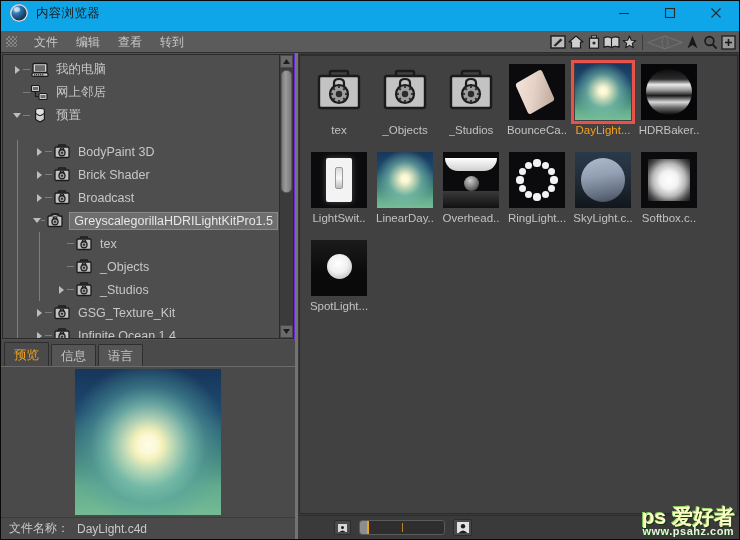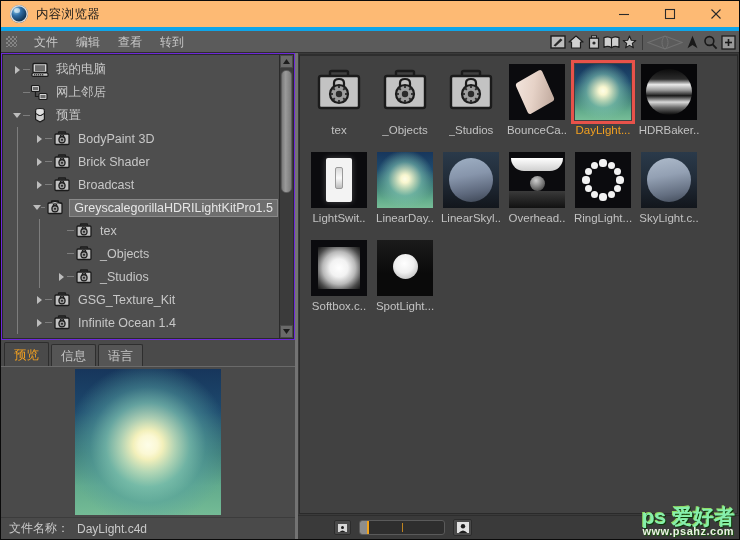--- a/index.html
+++ b/index.html
@@ -12,24 +12,24 @@
   .window {
     position: relative;
     width: 740px; height: 540px;
     background: #3a3a3a;
     border: 1px solid #0a0a0a;
     display: flex; flex-direction: column;
   }
 
   
   .titlebar {
-    height: 16px; background: #fdba74;
+    height: 16px; background: #0ea5e9;
     display: flex; align-items: center;
     flex: 0 0 30px;
-    border-bottom: 4px solid #0ea5e9;
+    border-bottom: 6px solid #0ea5e9;
   }
   .app-icon {
     width: 18px; height: 18px; margin-left: 9px; margin-right: 8px;
     border-radius: 50%;
     background: radial-gradient(circle at 33% 30%, #8fd0ef 0%, #2f6fa8 30%, #123b5e 62%, #061422 100%);
     box-shadow: inset 0 0 0 1.5px #d9d9d9;
     position: relative;
   }
   .app-icon::after {
     content:""; position:absolute; left:4px; top:3px; width:6px; height:5px;
@@ -221,21 +221,21 @@
     background: #8d8d8d; border-right: 2px solid #f0a21c;
   }
   .slider .tick { position:absolute; left:42px; top:2px; bottom:2px; width:1px; background:#f0a21c; opacity:.75; }
 
   
   .watermark {
     position: absolute; right: 4px; bottom: 2px;
     display: flex; flex-direction: column; align-items: center;
     pointer-events: none; line-height: 1;
   }
-  .wm-top { font-size: 21px; font-weight: bold; color: #86efac; letter-spacing: 0px;
+  .wm-top { font-size: 21px; font-weight: bold; color: #fef9c3; letter-spacing: 0px;
             text-shadow: 1px 1px 0 #0d3a08, -1px -1px 0 #8fdc63; }
   .wm-bot { font-size: 11px; font-weight: bold; color: #e8f5e0; letter-spacing: .5px;
             text-shadow: 1px 1px 0 #1a5010; margin-top: -1px; }
 </style>
 </head>
 <body>
 
 <div class="window">
 
   <div class="titlebar">
@@ -376,21 +376,21 @@
                 <svg width="20" height="18" viewBox="0 0 20 18">
                   <ellipse cx="10" cy="3.2" rx="4.4" ry="1.7" fill="#e4e4e4" stroke="#1b1b1b" stroke-width="1.2"></ellipse>
                   <path d="M5.6 3.6 L5.6 9 L10 11.6 L14.4 9 L14.4 3.6" fill="#e0e0e0" stroke="#1b1b1b" stroke-width="1.2" stroke-linejoin="round"></path>
                   <path d="M5.6 6.4 L10 9 L14.4 6.4" fill="none" stroke="#1b1b1b" stroke-width="1.1"></path>
                   <path d="M10 9 L10 14.6" stroke="#1b1b1b" stroke-width="1.1"></path>
                   <path d="M5.6 9 L5.6 12.4 L10 15 L14.4 12.4 L14.4 9" fill="#cfcfcf" stroke="#1b1b1b" stroke-width="1.2" stroke-linejoin="round"></path>
                 </svg>
               </div>
               <div class="lbl">预置</div>
             </div>
-            <div class="row" style="padding-left: 30px;">
+            <div class="row" style="padding-left: 30px; margin-top: 13px;">
               <div class="vline" style="left: 14px;"></div>
               <div class="tw">
                 <div class="tri"></div>
               </div>
               <div class="dash"></div>
               <div class="ic">
                 <svg width="20" height="18" viewBox="0 0 20 18">
                   <path d="M6.5 3.6 L6.5 2.6 Q6.5 2 7.1 2 L12.9 2 Q13.5 2 13.5 2.6 L13.5 3.6" fill="none" stroke="#1b1b1b" stroke-width="1.3"></path>
                   <rect x="3" y="4" width="14" height="10.5" rx="1" fill="#c3c3c3" stroke="#1b1b1b" stroke-width="1.3"></rect>
                   <circle cx="10" cy="9.8" r="3.1" fill="#9e9e9e" stroke="#1b1b1b" stroke-width="1.2"></circle>
@@ -707,26 +707,20 @@
             <div class="cell">
               <div class="thumb t-dark">
                 <div style="position:absolute;left:15px;top:6px;width:26px;height:44px;background:#f3f3f3;border-radius:2px;box-shadow:0 0 6px rgba(255,255,255,.25);"></div>
                 <div style="position:absolute;left:24px;top:15px;width:8px;height:22px;background:linear-gradient(180deg,#d8d8d8,#fafafa 50%,#bdbdbd);border:1px solid #9a9a9a;border-radius:2px;"></div>
               </div>
               <div class="cap">LightSwit..</div>
             </div>
             <div class="cell">
               <div class="thumb t-day"></div>
               <div class="cap">LinearDay..</div>
-            </div>
-            <div class="cell">
-              <div class="thumb t-lineardark">
-                <div style="width:44px;height:44px;border-radius:50%;background:linear-gradient(170deg,#9fb0c4 0%,#8795ab 40%,#5d687c 75%,#3b4452 100%);"></div>
-              </div>
-              <div class="cap">LinearSkyl..</div>
             </div>
             <div class="cell">
               <div class="thumb t-dark">
                 <div style="position:absolute;left:2px;top:6px;width:52px;height:13px;border-radius:0 0 26px 26px;background:linear-gradient(180deg,#ffffff,#cfcfcf);"></div>
                 <div style="position:absolute;left:21px;top:24px;width:15px;height:15px;border-radius:50%;background:radial-gradient(circle at 40% 30%,#cfcfcf,#5a5a5a 70%,#2a2a2a);"></div>
                 <div style="position:absolute;left:0;top:39px;width:56px;height:17px;background:linear-gradient(180deg,#3a3a3a,#111);"></div>
               </div>
               <div class="cap">Overhead..</div>
             </div>
             <div class="cell">

